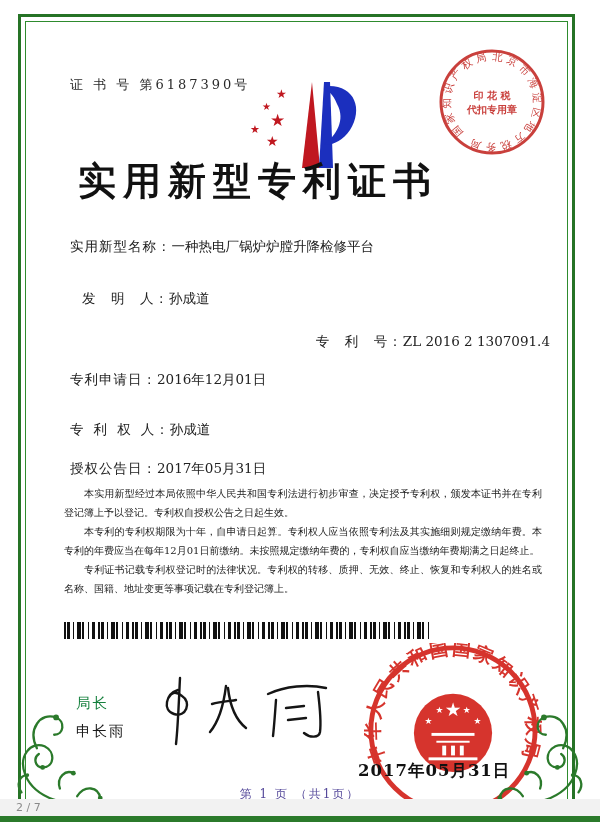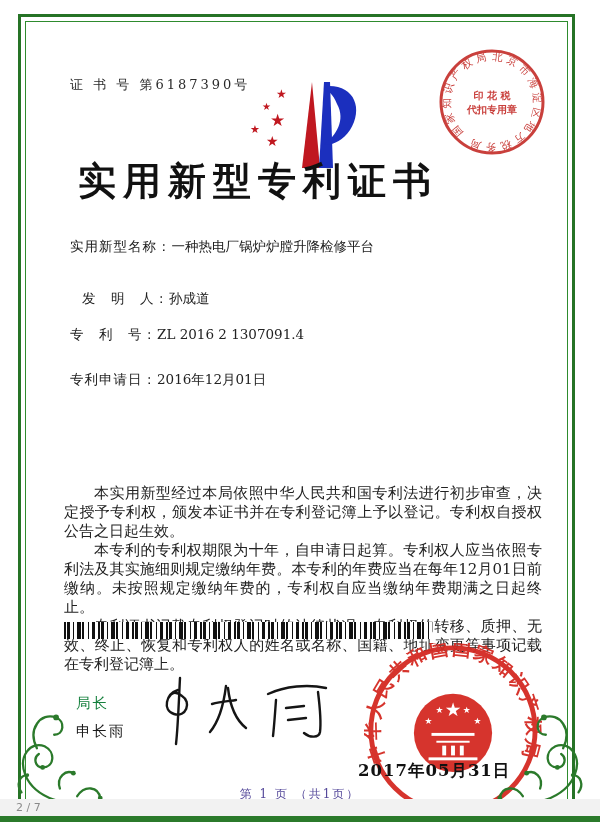--- a/index.html
+++ b/index.html
@@ -10,21 +10,21 @@
   .frame-inner{position:absolute;left:25px;top:21px;width:541px;height:782px;
         border:1px solid #2e8b2e;}
   .cert-no{position:absolute;left:70px;top:76px;font-size:13px;letter-spacing:3px;color:#2a2a2a;}
   .logo{position:absolute;left:236px;top:76px;width:132px;height:98px;}
   .logo .star{position:absolute;color:#c01820;line-height:1;font-family:"DejaVu Sans",sans-serif;}
   .tax-stamp{position:absolute;left:436px;top:46px;width:112px;height:112px;opacity:.92;}
   .title{position:absolute;left:0;top:156px;width:516px;margin:0;text-align:center;
         font-size:38px;font-weight:700;letter-spacing:7px;color:#111;}
   .field{position:absolute;left:70px;width:480px;font-size:13.5px;color:#222;white-space:nowrap;}
   .field .flabel{letter-spacing:1px;font-family:Liberation Mono, monospace;}
-  .paras{position:absolute;left:64px;top:484px;width:478px;font-size:15px;line-height:19px;
+  .paras{position:absolute;left:64px;top:484px;width:478px;font-size:10px;line-height:19px;
         text-align:justify;color:#222;}
   .paras p{margin:0;text-indent:2em;}
   .barcode{position:absolute;left:64px;top:622px;width:368px;height:17px;
         background:repeating-linear-gradient(90deg,
           #111 0 2px,#fff 2px 3px,#111 3px 6px,#fff 6px 9px,#111 9px 10px,#fff 10px 13px,
           #111 13px 17px,#fff 17px 18px,#111 18px 20px,#fff 20px 24px,#111 24px 25px,
           #fff 25px 28px,#111 28px 31px,#fff 31px 34px);}
   .director{position:absolute;left:76px;top:694px;font-size:14.5px;letter-spacing:2px;color:#15803d;}
   .director-name{position:absolute;left:76px;top:722px;font-size:14.5px;letter-spacing:2px;color:#1a1a1a;}
   .signature{position:absolute;left:140px;top:672px;width:210px;height:80px;}
@@ -80,25 +80,31 @@
   </div>
 
   <h1 class="title">实用新型专利证书</h1>
 
   <div class="field" style="top:238px;">
     <span class="flabel">实用新型名称：</span><span>一种热电厂锅炉炉膛升降检修平台</span>
   </div>
   <div class="field" style="top:290px;margin-left:12px;">
     <span class="flabel">发　明　人：</span><span>孙成道</span>
   </div>
-  <div class="field" style="top:326px;">
+  <div class="field" style="top:333px;text-align:right;">
     <span class="flabel">专　利　号：</span><span>ZL 2016 2 1307091.4</span>
   </div>
   <div class="field" style="top:371px;">
     <span class="flabel">专利申请日：</span><span>2016年12月01日</span>
+  </div>
+  <div class="field" style="top:421px;">
+    <span class="flabel">专 利 权 人：</span><span>孙成道</span>
+  </div>
+  <div class="field" style="top:460px;">
+    <span class="flabel">授权公告日：</span><span>2017年05月31日</span>
   </div>
 
   <div class="paras">
     <p>本实用新型经过本局依照中华人民共和国专利法进行初步审查，决定授予专利权，颁发本证书并在专利登记簿上予以登记。专利权自授权公告之日起生效。</p>
     <p>本专利的专利权期限为十年，自申请日起算。专利权人应当依照专利法及其实施细则规定缴纳年费。本专利的年费应当在每年12月01日前缴纳。未按照规定缴纳年费的，专利权自应当缴纳年费期满之日起终止。</p>
     <p>专利证书记载专利权登记时的法律状况。专利权的转移、质押、无效、终止、恢复和专利权人的姓名或名称、国籍、地址变更等事项记载在专利登记簿上。</p>
   </div>
 
   <div class="barcode"></div>
 

